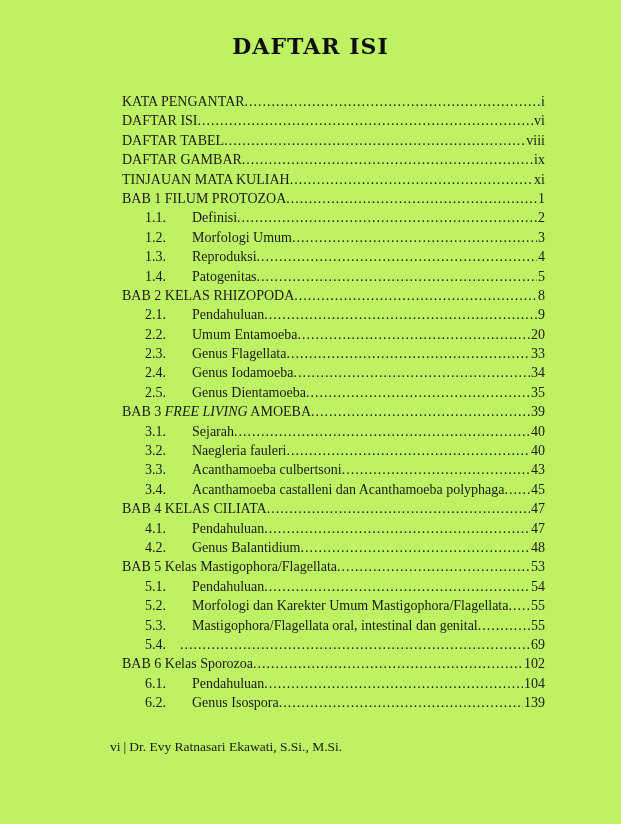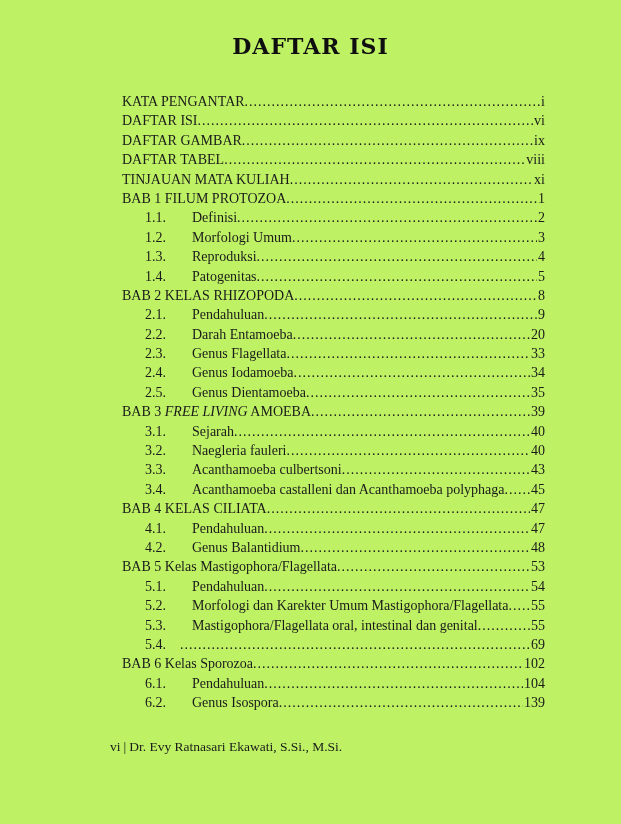--- a/index.html
+++ b/index.html
@@ -86,30 +86,30 @@
 
   <div class="toc-row top">
 
     <span class="label"><span class="pre">DAFTAR ISI</span><i class="it"></i><span class="post"></span></span>
     <span class="leader"></span>
     <span class="pagenum">vi</span>
   </div>
 
   <div class="toc-row top">
 
+    <span class="label"><span class="pre">DAFTAR TABEL</span><i class="it"></i><span class="post"></span></span>
+    <span class="leader"></span>
+    <span class="pagenum">viii</span>
+  </div>
+
+  <div class="toc-row top">
+
     <span class="label"><span class="pre">DAFTAR GAMBAR</span><i class="it"></i><span class="post"></span></span>
     <span class="leader"></span>
     <span class="pagenum">ix</span>
-  </div>
-
-  <div class="toc-row top">
-
-    <span class="label"><span class="pre">DAFTAR TABEL</span><i class="it"></i><span class="post"></span></span>
-    <span class="leader"></span>
-    <span class="pagenum">viii</span>
   </div>
 
   <div class="toc-row top">
 
     <span class="label"><span class="pre">TINJAUAN MATA KULIAH</span><i class="it"></i><span class="post"></span></span>
     <span class="leader"></span>
     <span class="pagenum">xi</span>
   </div>
 
   <div class="toc-row top">
@@ -156,21 +156,21 @@
 
   <div class="toc-row sub">
     <span class="num">2.1.</span>
     <span class="label"><span class="pre">Pendahuluan</span><i class="it"></i><span class="post"></span></span>
     <span class="leader"></span>
     <span class="pagenum">9</span>
   </div>
 
   <div class="toc-row sub">
     <span class="num">2.2.</span>
-    <span class="label"><span class="pre">Darah Entamoeba</span><i class="it"></i><span class="post"></span></span>
+    <span class="label"><span class="pre">Umum Entamoeba</span><i class="it"></i><span class="post"></span></span>
     <span class="leader"></span>
     <span class="pagenum">20</span>
   </div>
 
   <div class="toc-row sub">
     <span class="num">2.3.</span>
     <span class="label"><span class="pre">Genus Flagellata</span><i class="it"></i><span class="post"></span></span>
     <span class="leader"></span>
     <span class="pagenum">33</span>
   </div>

